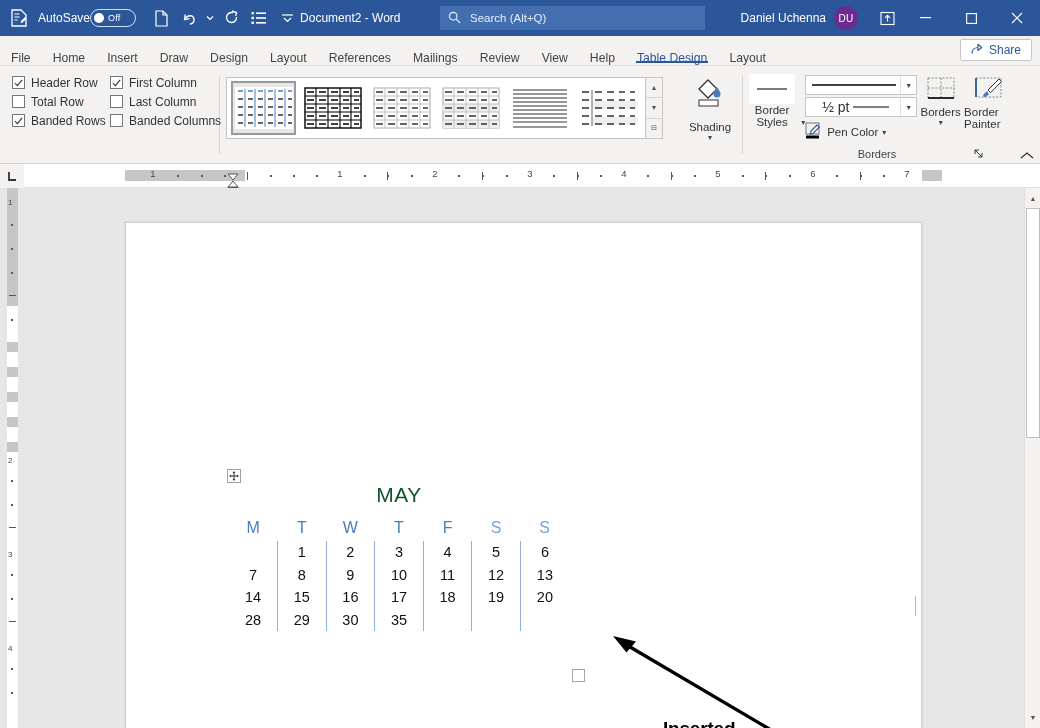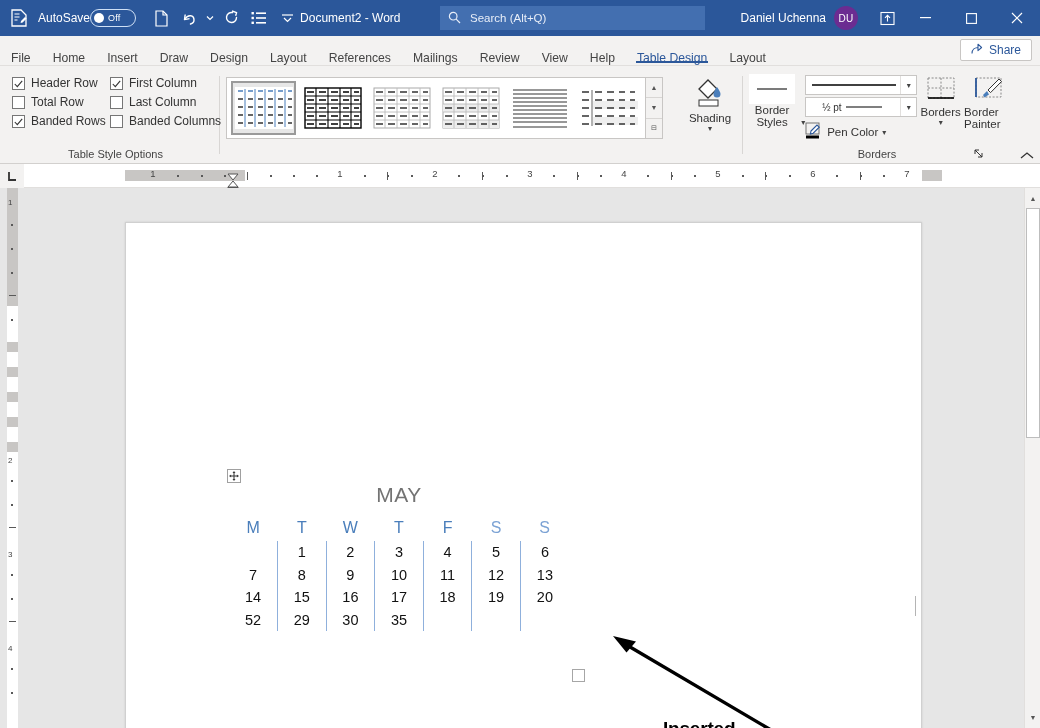--- a/index.html
+++ b/index.html
@@ -73,21 +73,21 @@
   .rgroup { display: flex; flex-direction: column; position: relative; height: 98px; }
   .rgroup-body { flex: 1; display: flex; align-items: flex-start; padding-top: 6px; }
   .rgroup-label {
     font-size: 11px; color: #444; text-align: center; height: 17px; line-height: 14px;
   }
   .rgroup-sep { width: 1px; background: #d8d6d4; height: 78px; align-self: center; }
 
   
   .tso { width: 219px; padding-left: 12px; }
   .tso-grid { display: grid; grid-template-columns: 98px 120px; row-gap: 5px; padding-top: 4px; }
-  .cbrow { display: flex; align-items: flex-end; gap: 6px; font-size: 12px; color: #333; }
+  .cbrow { display: flex; align-items: flex-start; gap: 6px; font-size: 12px; color: #333; }
   .cbox {
     width: 13px; height: 13px; border: 1px solid #767676; background: #fff;
     display: flex; align-items: center; justify-content: center;
   }
   .cbox svg { display: block; }
 
   
   .tsg { width: 458px; }
   .gallery {
     margin: 5px 0 0 6px; border: 1px solid #c8c6c4; background: #fff;
@@ -106,21 +106,21 @@
     flex: 1; display: flex; align-items: center; justify-content: center; background: #f3f2f1;
     border-bottom: 1px solid #d8d6d4; font-size: 7px; color: #555;
   }
 
   
   .shading-g { width: 64px; align-items: center; }
   .bigbtn {
     width: 58px; display: flex; flex-direction: column; align-items: center;
     font-size: 11.5px; color: #333; padding-top: 4px;
   }
-  .bigbtn .lbl { margin-top: 2px; line-height: 12px; text-align: center; }
+  .bigbtn .lbl { margin-top: 11px; line-height: 12px; text-align: center; }
   .chev { font-size: 8px; color: #444; line-height: 9px; }
 
   
   .borders-g { width: 268px; }
   .bstyles {
     width: 62px; display: flex; flex-direction: column; align-items: center;
     font-size: 11.5px; color: #333; padding-top: 2px;
   }
   .bstyles-swatch {
     width: 46px; height: 30px; background: #fff; border: 1px solid #fff;
@@ -183,21 +183,21 @@
   }
   .resize-handle {
     position: absolute; left: 548px; top: 481px; width: 13px; height: 13px;
     border: 1px solid #a6a6a6; background: #fff;
   }
   .cursor-bar { position: absolute; left: 891px; top: 408px; width: 1px; height: 20px; background: #b4b4b4; }
 
   
   .cal { position: absolute; left: 205px; top: 295px; width: 340px; }
   .cal-title {
-    text-align: center; font-size: 21px; color: #737373; letter-spacing: .5px;
+    text-align: center; font-size: 21px; color: #14532d; letter-spacing: .5px;
     padding-bottom: 8px; font-family: "Liberation Sans", sans-serif;
   }
   table.caltbl { border-collapse: collapse; width: 100%; }
   table.caltbl td {
     width: 14.28%; text-align: center; font-size: 14.5px; color: #111;
     height: 22.5px; padding: 0;
   }
   table.caltbl td.hd { color: #4a7ebb; font-size: 16px; height: 26px; border-left: none; }
   table.caltbl td.hd.wk { color: #7ba2d4; }
   table.caltbl tr.daysrow td + td { border-left: 1px solid #8fb0dc; }
@@ -379,21 +379,20 @@
               </svg>
           </span>
           <span>Banded Rows</span>
         </label>
         <label class="cbrow">
           <span class="cbox"></span>
           <span>Banded Columns</span>
         </label>
       </div>
     </div>
-    <div class="rgroup-label">Table Style Options</div>
   </div>
   <div class="rgroup-sep"></div>
 
   <div class="rgroup tsg">
     <div class="rgroup-body">
       <div class="gallery">
         <div class="thumb sel">
           <svg width="58" height="42" viewBox="0 0 58 42">
             <rect width="58" height="42" fill="#fff"></rect>
             <g stroke="#4a7ebb" stroke-width="1">
@@ -511,21 +510,21 @@
       <span class="chev" style="margin-top:46px">▾</span>
 
       <div class="bcombos">
         <div class="combo">
           <svg width="90" height="10" viewBox="0 0 90 10" style="margin-left:4px">
               <path d="M2 5h84" stroke="#000" stroke-width="1.3"></path>
             </svg>
           <span class="combo-arrow">▾</span>
         </div>
         <div class="combo">
-          <span style="font-size:10px;color:#333;margin-left:16px">½ pt</span>
+          <span style="font-size:14px;color:#333;margin-left:16px">½ pt</span>
           <svg width="40" height="10" viewBox="0 0 40 10" style="margin-left:3px">
               <path d="M1 5h36" stroke="#000" stroke-width="1.1"></path>
             </svg>
           <span class="combo-arrow">▾</span>
         </div>
         <div class="pencolor">
           <span>
             <svg width="18" height="18" viewBox="0 0 18 18">
               <rect x="1" y="1" width="13" height="11" fill="none" stroke="#666" stroke-width="0.9"></rect>
               <path d="M6 9l6-6 2.2 2.2-6 6-2.8.8z" fill="#fff" stroke="#2b579a" stroke-width="1.1"></path>
@@ -725,21 +724,21 @@
         <tr class="daysrow">
           <td>14</td>
           <td>15</td>
           <td>16</td>
           <td>17</td>
           <td>18</td>
           <td>19</td>
           <td>20</td>
         </tr>
         <tr class="daysrow">
-          <td>52</td>
+          <td>28</td>
           <td>29</td>
           <td>30</td>
           <td>35</td>
           <td></td>
           <td></td>
           <td></td>
         </tr>
       </tbody>
         </table>
     </div>

